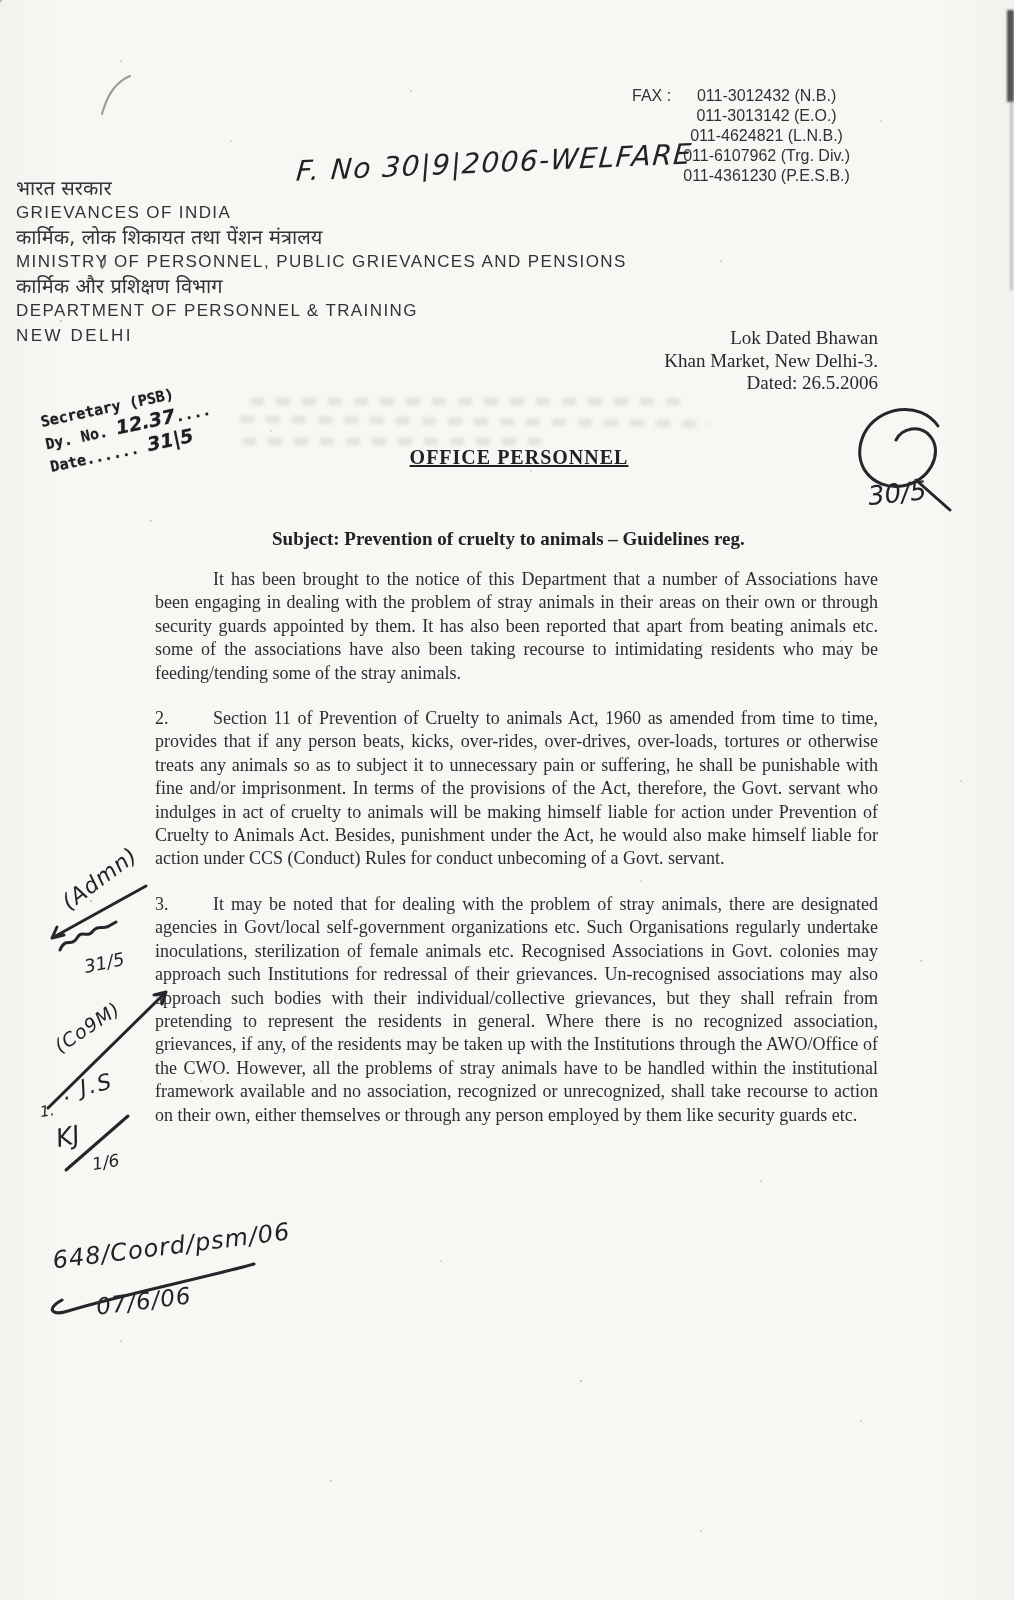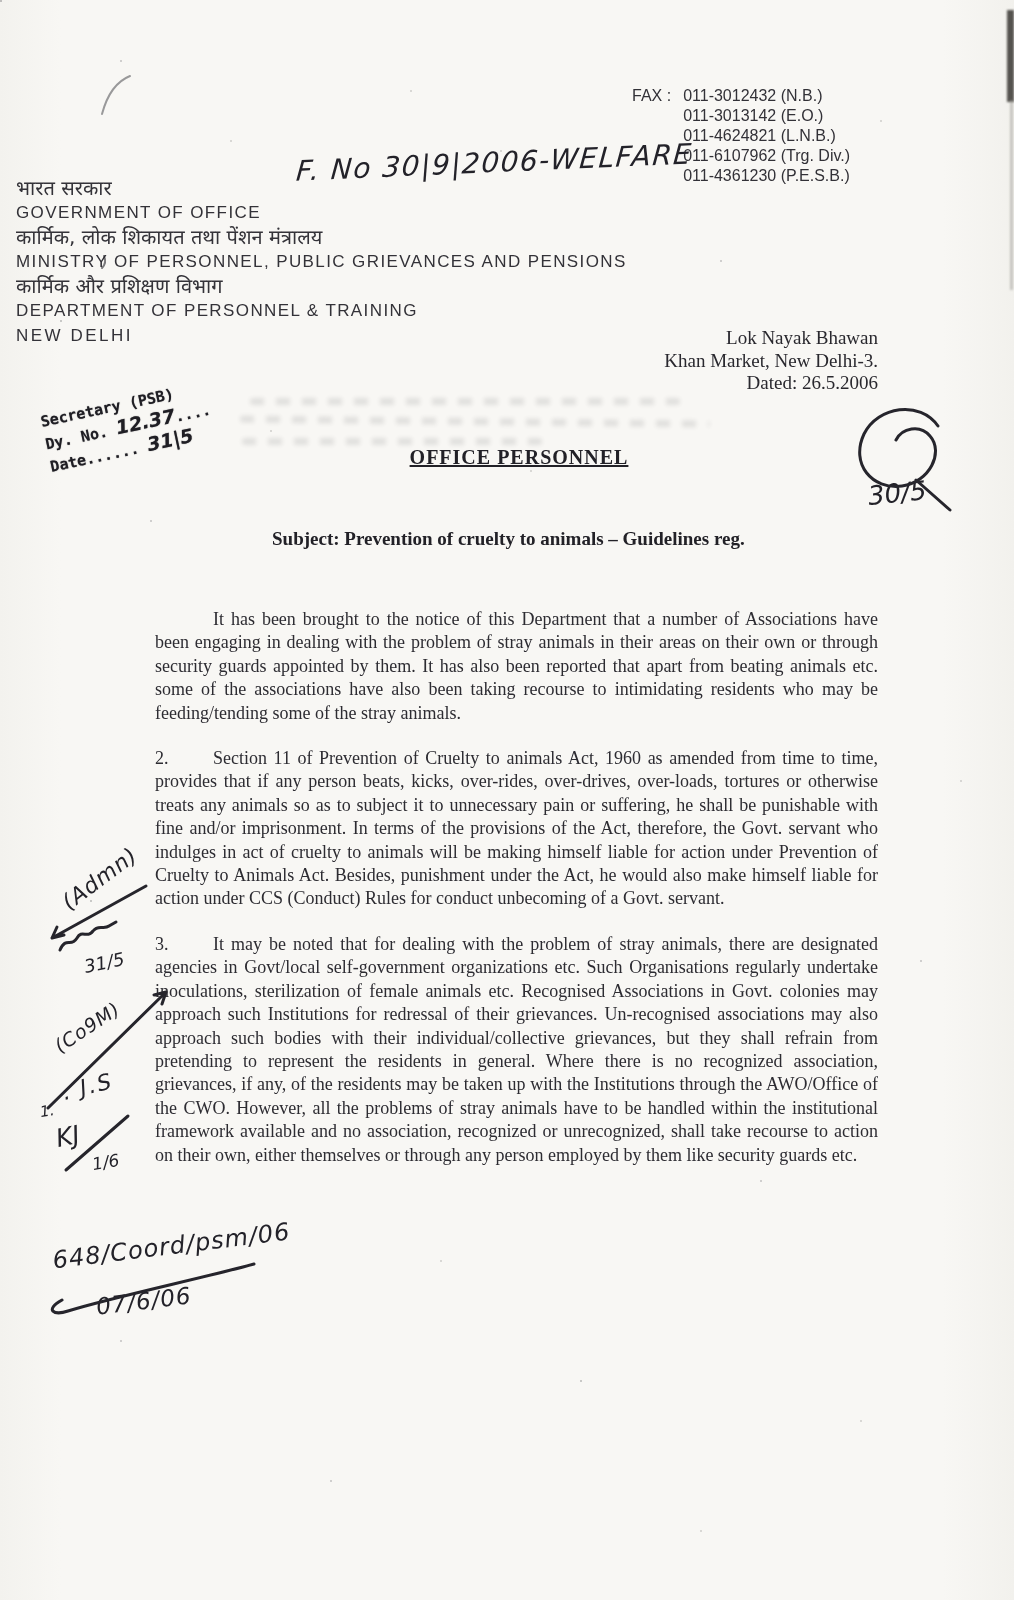--- a/index.html
+++ b/index.html
@@ -25,30 +25,30 @@
     120px 1340px 0 rgba(40,40,45,.25), 960px 780px 0 rgba(40,40,45,.2),
     500px 150px 0 rgba(40,40,45,.2), 270px 430px 0 rgba(40,40,45,.2);}
   .edge-strip{position:absolute;right:0;top:10px;width:7px;height:92px;background:#55534f;filter:blur(1px);}
   .edge-strip2{position:absolute;right:1px;top:100px;width:3px;height:190px;background:#9a9892;opacity:.5;filter:blur(1px);}
   .ghost{position:absolute;filter:blur(2px);opacity:.16;background:
      repeating-linear-gradient(90deg, rgba(50,50,55,.7) 0 14px, transparent 14px 26px);
      height:7px;border-radius:3px;}
   
   .fax{position:absolute;left:632px;top:86px;display:flex;gap:12px;
        font-family:"Liberation Sans",sans-serif;font-size:16px;line-height:20px;color:#323137;}
-  .fax .num{white-space:nowrap;}
+  .fax .num{white-space:nowrap;text-align:center;}
   .hdr{position:absolute;left:16px;top:176px;width:985px;text-align:left;}
   .h-hi{font-family:"DejaVu Sans",sans-serif;font-size:20px;line-height:24px;color:#343339;}
   .h-en{font-family:"Liberation Sans",sans-serif;font-size:17px;line-height:25px;letter-spacing:1.4px;color:#333238;}
   .h-en.sp{letter-spacing:2.5px;}
   .addr{position:absolute;right:136px;top:327px;text-align:right;font-size:19px;line-height:22.5px;color:#29282e;}
   .memo-title{position:absolute;left:0;top:446px;width:1014px;text-align:center;}
   .memo-title span{font-weight:bold;font-size:20px;letter-spacing:1px;text-decoration:underline;margin-left:24px;color:#222127;}
   .subject{position:absolute;left:272px;top:528px;font-weight:bold;font-size:19px;color:#222127;}
-  .bodytext{position:absolute;left:155px;top:608px;width:723px;font-size:18px;line-height:23.4px;text-align:justify;color:#2d2c32;}
+  .bodytext{position:absolute;left:155px;top:568px;width:723px;font-size:18px;line-height:23.4px;text-align:justify;color:#2d2c32;}
   .bodytext p{margin:0 0 22px 0;}
   .bodytext p.indent{text-indent:58px;}
   .pnum{display:inline-block;width:58px;}
   
   .stamp{position:absolute;left:44px;top:394px;transform:rotate(-12deg);
      font-family:"DejaVu Sans Mono",monospace;font-size:15px;font-weight:bold;line-height:21px;
      color:#1f1e24;text-shadow:0 0 1px rgba(20,20,25,.6);}
   .stamp .hw{font-family:"DejaVu Sans",sans-serif;font-style:italic;font-weight:bold;font-size:19px;}
   
   .hand{position:absolute;font-family:"DejaVu Sans",sans-serif;font-style:italic;color:#232229;}
@@ -85,30 +85,30 @@
       <div class="num">011-4624821 (L.N.B.)</div>
       <div class="num">011-6107962 (Trg. Div.)</div>
       <div class="num">011-4361230 (P.E.S.B.)</div>
     </div>
   </div>
 
   <div class="hand fileno">F. No 30|9|2006-WELFARE</div>
 
   <div class="hdr">
     <div class="h-hi">भारत सरकार</div>
-    <div class="h-en">GOVERNMENT OF OFFICE</div>
+    <div class="h-en">GRIEVANCES OF INDIA</div>
     <div class="h-hi">कार्मिक, लोक शिकायत तथा पेंशन मंत्रालय</div>
     <div class="h-en">MINISTRY OF PERSONNEL, PUBLIC GRIEVANCES AND PENSIONS</div>
     <div class="h-hi">कार्मिक और प्रशिक्षण विभाग</div>
     <div class="h-en">DEPARTMENT OF PERSONNEL &amp; TRAINING</div>
     <div class="h-en sp">NEW DELHI</div>
   </div>
 
   <div class="addr">
-    <div>Lok Nayak Bhawan</div>
+    <div>Lok Dated Bhawan</div>
     <div>Khan Market, New Delhi-3.</div>
     <div>Dated: 26.5.2006</div>
   </div>
 
   <div class="stamp">
     <div>Secretary (PSB)</div>
     <div><span>Dy. No.</span>
       <span class="hw">12.37</span><span>....</span></div>
     <div><span>Date......</span>
       <span class="hw">31|5</span></div>

